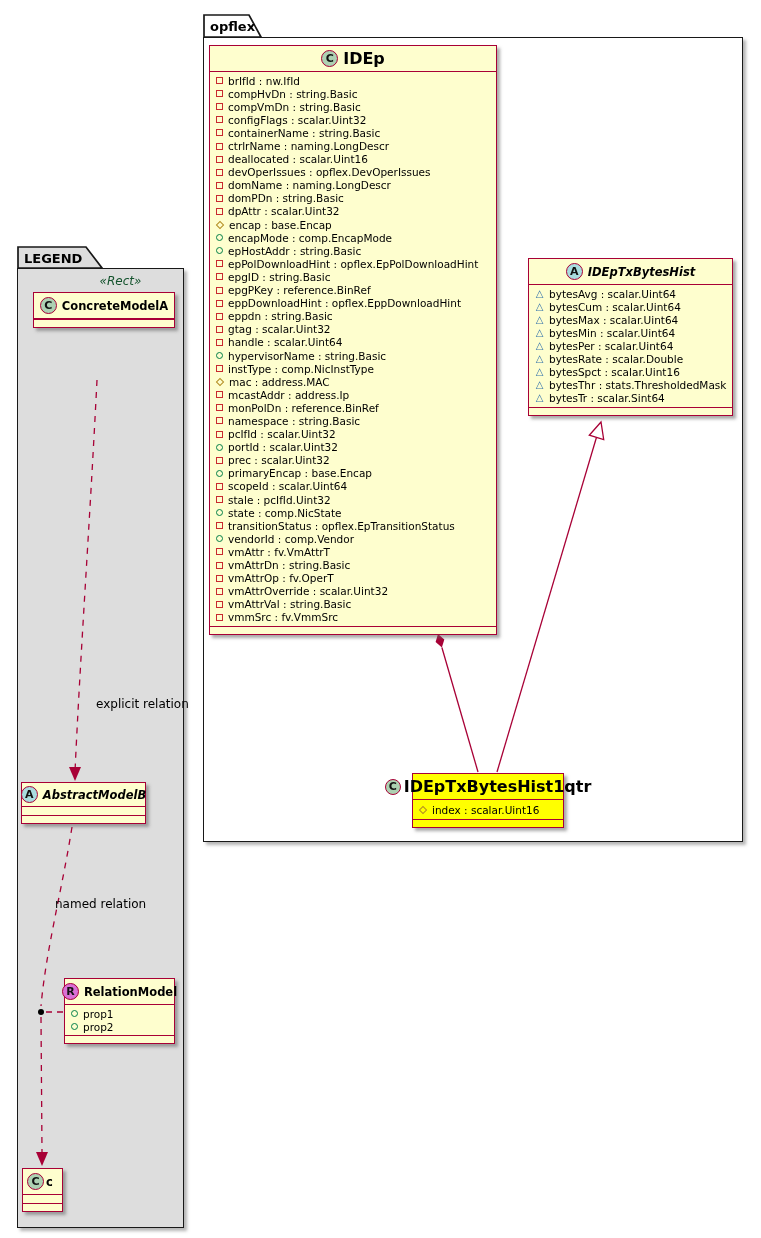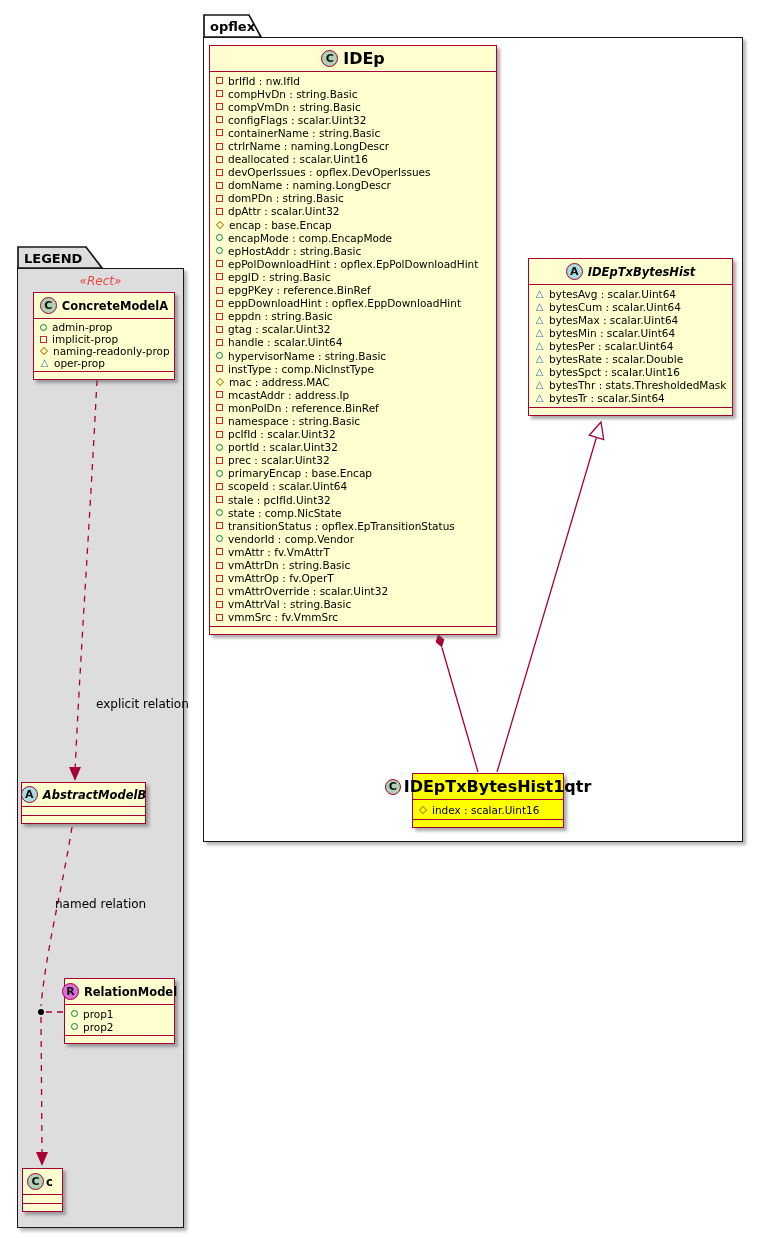--- a/index.html
+++ b/index.html
@@ -5,21 +5,21 @@
   * { margin:0; padding:0; box-sizing:border-box; }
   body { font-family: "DejaVu Sans", sans-serif; background:#ffffff; }
   .canvas { position:relative; width:761px; height:1238px; background:#ffffff; overflow:hidden; }
 
   
   .pkg-body { position:absolute; border:1.7px solid #181818; box-shadow:3px 3px 3px rgba(110,110,110,.5); }
   .pkg-legend { background:#DDDDDD; }
   .pkg-opflex { background:#FFFFFF; }
   .pkg-tab { position:absolute; }
   .pkg-tab text { font-weight:bold; font-size:13px; fill:#000; }
-  .stereotype { position:absolute; font-style:italic; font-size:12px; color:#ef4444; text-align:center; }
+  .stereotype { position:absolute; font-style:italic; font-size:12px; color:#14532d; text-align:center;margin-left:20px; }
 
   
   .uml-class { position:absolute; background:#FEFECE; border:1.6px solid #A80036;
                box-shadow:3px 3px 3px rgba(100,100,100,.55); }
   .uml-class.highlight { background:#FFFF00; }
   .cls-header { display:flex; align-items:center; justify-content:center; gap:5px;
                 border-bottom:1.4px solid #A80036; padding:4px 4px; }
   .cls-name { font-weight:bold; font-size:11.5px; color:#000; white-space:nowrap; }
   .cls-name.it { font-style:italic; }
   .spot { width:17px; height:17px; border-radius:50%; border:1px solid #A80036; flex:none;
@@ -80,42 +80,20 @@
   </svg>
 
   <div class="edge-label" style="left:88px; top:697px;margin-left:8px;">explicit relation</div>
   <div class="edge-label" style="left:55px; top:897px;">named relation</div>
 
   <div class="uml-class" style="left:33px; top:292px; width:142px;">
     <div class="cls-header">
       <span class="spot spot-c">C</span>
       <span class="cls-name">ConcreteModelA</span>
     </div>
-    <div class="attrs legend-rows">
-
-        <div class="attr-row">
-          <span class="attr-icon icon-admin"></span>
-          <span class="attr-text">admin-prop</span>
-        </div>
-
-        <div class="attr-row">
-          <span class="attr-icon icon-implicit"></span>
-          <span class="attr-text">implicit-prop</span>
-        </div>
-
-        <div class="attr-row">
-          <span class="attr-icon icon-naming"></span>
-          <span class="attr-text">naming-readonly-prop</span>
-        </div>
-
-        <div class="attr-row">
-          <span class="attr-icon icon-oper"></span>
-          <span class="attr-text">oper-prop</span>
-        </div>
-      </div>
     <div class="band"></div>
   </div>
 
   <div class="uml-class" style="left:21px; top:782px; width:125px;">
     <div class="cls-header" style="padding:3px 4px;">
       <span class="spot spot-a">A</span>
       <span class="cls-name it">AbstractModelB</span>
     </div>
     <div class="band" style="border-top:none;"></div>
     <div class="band"></div>

